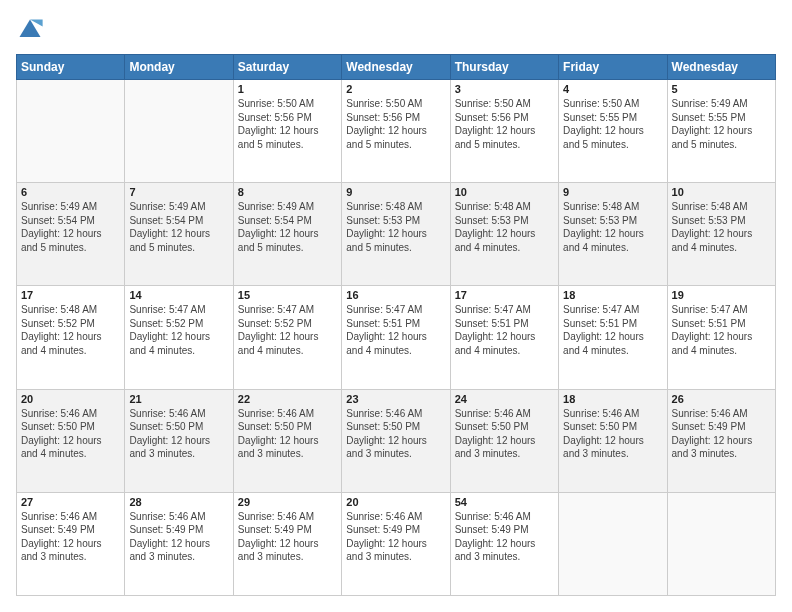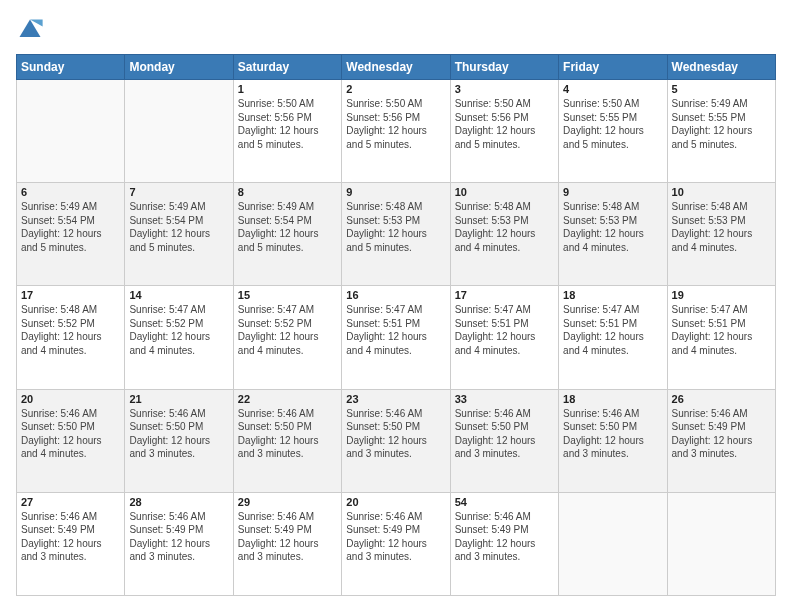--- a/index.html
+++ b/index.html
@@ -232,21 +232,21 @@
           </td>
           <td>
             <span class="day-num">22</span>
             <div class="day-info">Sunrise: 5:46 AM<br>Sunset: 5:50 PM<br>Daylight: 12 hours and 3 minutes.</div>
           </td>
           <td>
             <span class="day-num">23</span>
             <div class="day-info">Sunrise: 5:46 AM<br>Sunset: 5:50 PM<br>Daylight: 12 hours and 3 minutes.</div>
           </td>
           <td>
-            <span class="day-num">33</span>
+            <span class="day-num">24</span>
             <div class="day-info">Sunrise: 5:46 AM<br>Sunset: 5:50 PM<br>Daylight: 12 hours and 3 minutes.</div>
           </td>
           <td>
             <span class="day-num">18</span>
             <div class="day-info">Sunrise: 5:46 AM<br>Sunset: 5:50 PM<br>Daylight: 12 hours and 3 minutes.</div>
           </td>
           <td>
             <span class="day-num">26</span>
             <div class="day-info">Sunrise: 5:46 AM<br>Sunset: 5:49 PM<br>Daylight: 12 hours and 3 minutes.</div>
           </td>

